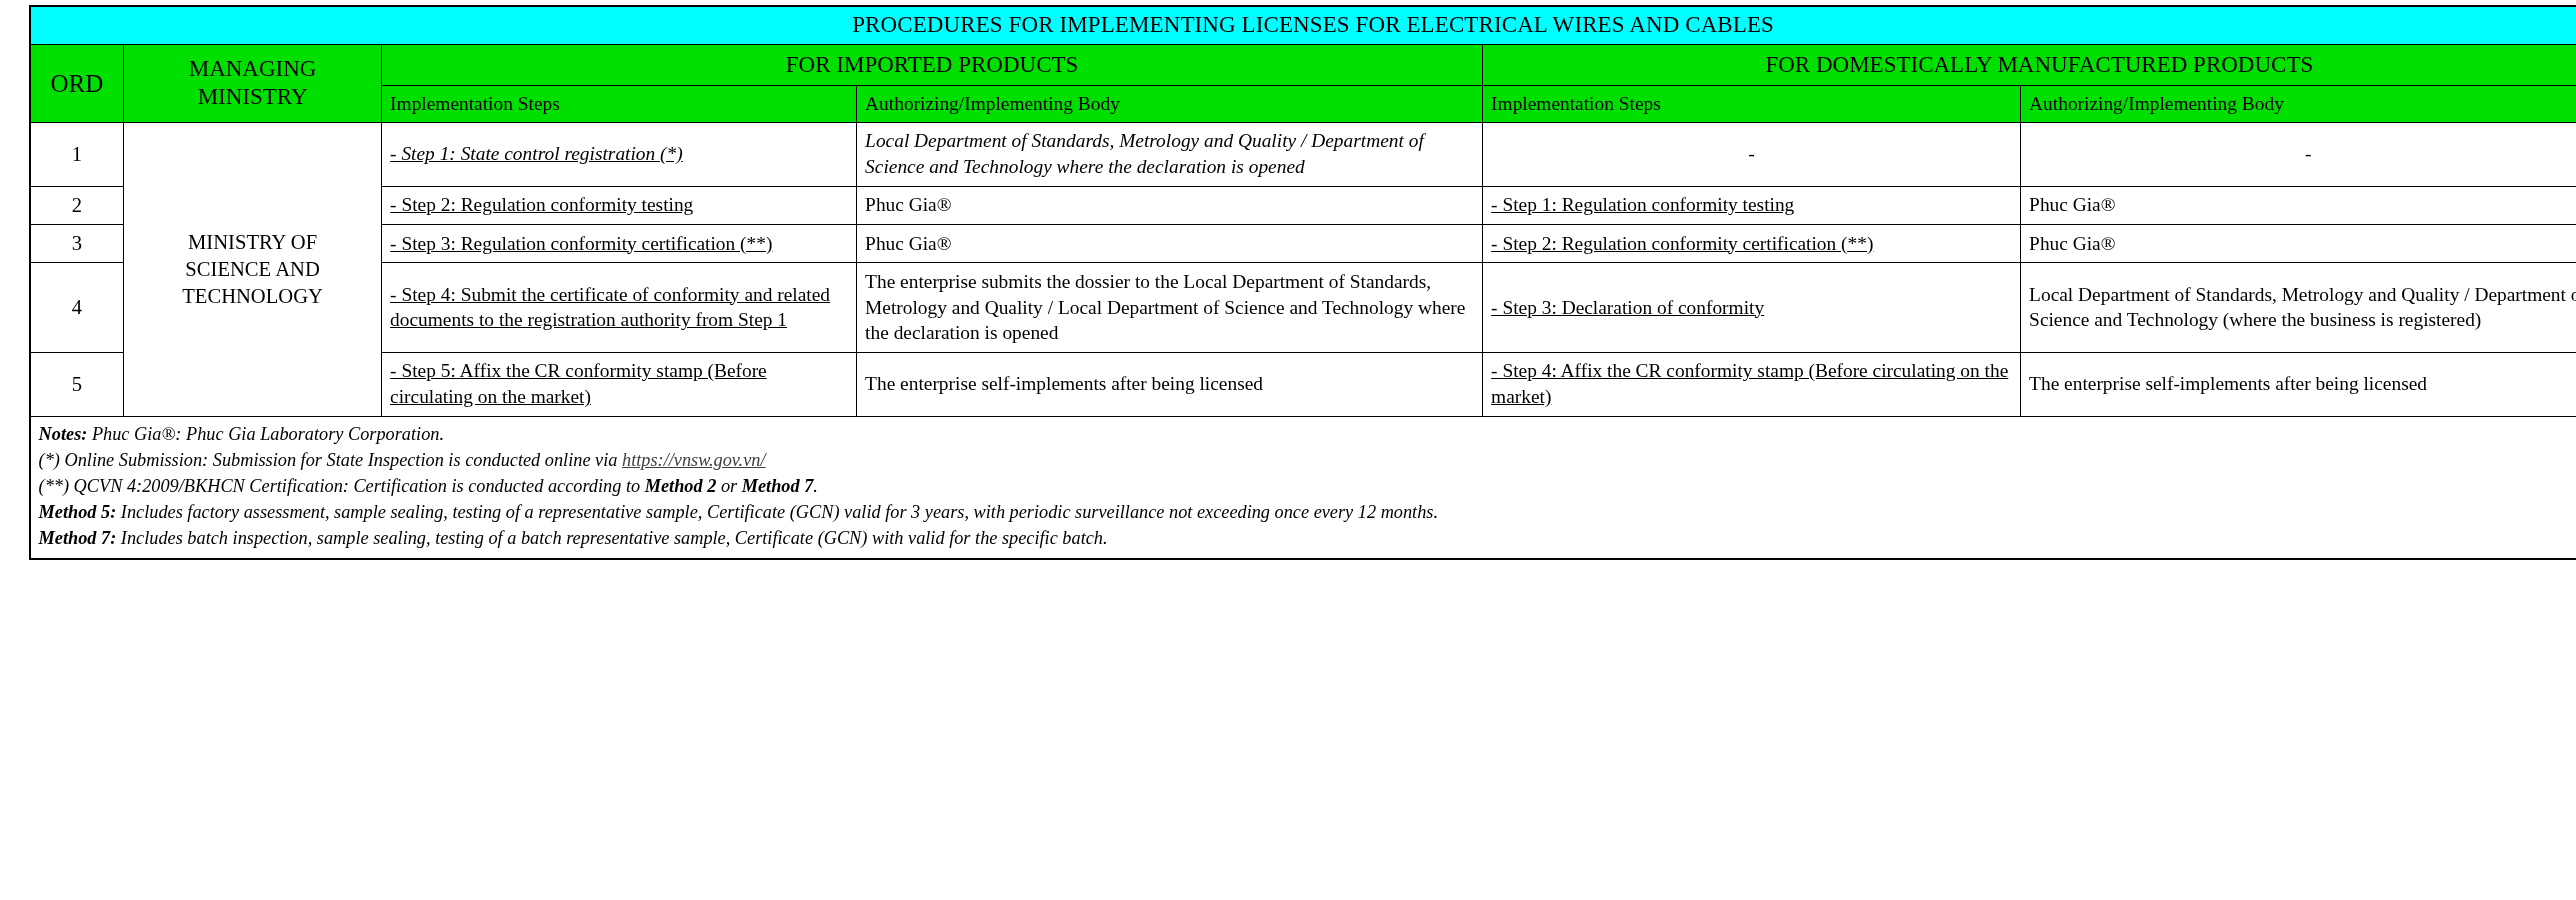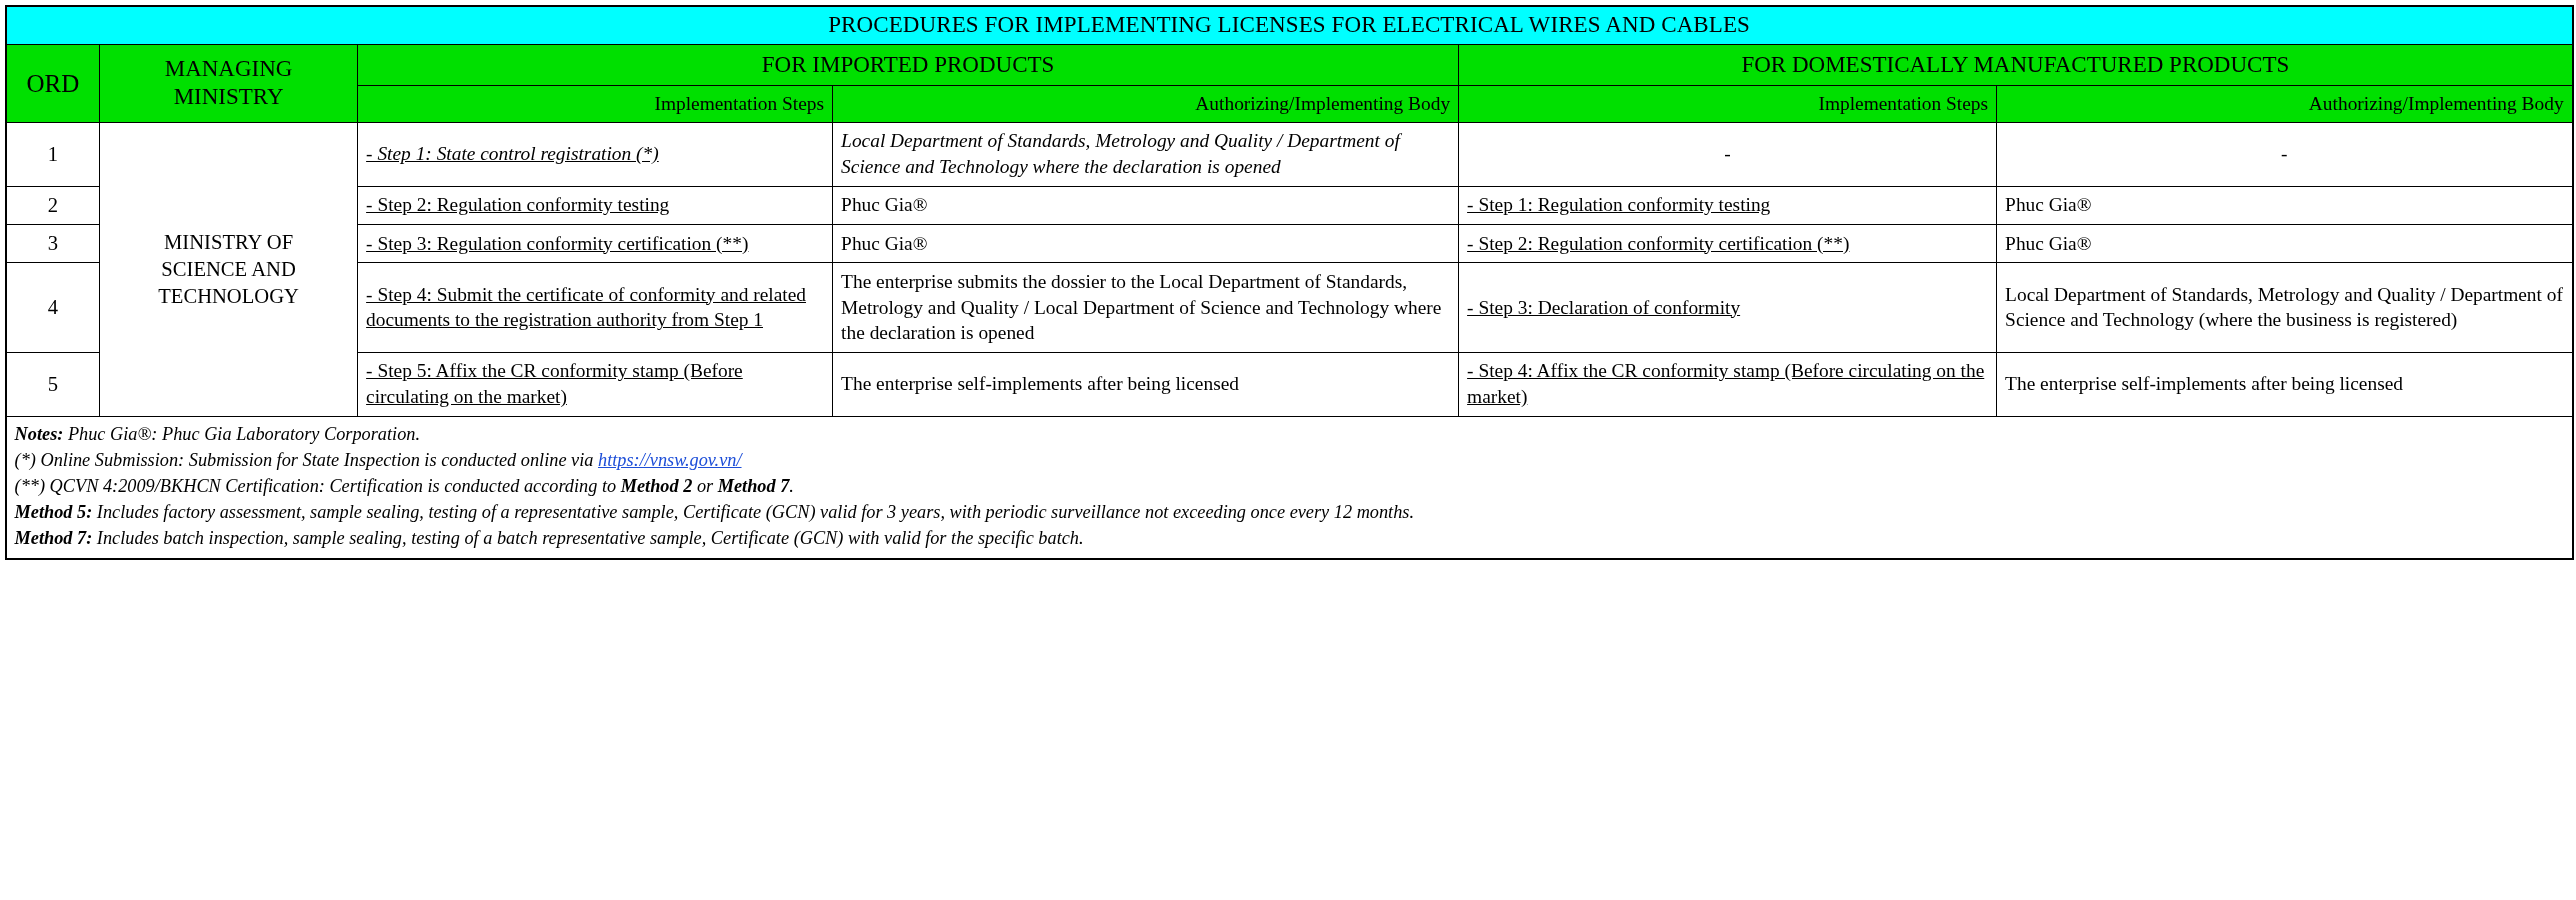--- a/index.html
+++ b/index.html
@@ -12,20 +12,21 @@
     height: 901px;
     font-family: "Liberation Serif", "DejaVu Serif", serif;
     overflow: hidden;
   }
   .page {
     position: relative;
     width: 2168px;
     height: 901px;
     box-sizing: border-box;
     padding: 4.6px 4.6px 4.6px 4.6px;
+    margin-left: 24px;
   }
   table.proc {
     width: 2567px;
     border-collapse: collapse;
     table-layout: fixed;
     border: 2.3px solid #000000;
   }
   table.proc td, table.proc th {
     border: 1.1px solid #000000;
     padding: 5.7px 8px;
@@ -46,21 +47,21 @@
   
   .hdr {
     background: #00e000;
     text-align: center;
     font-weight: bold;
     font-size: 23px;
     line-height: 1.25;
   }
   .hdr-sub {
     background: #00e000;
-    text-align: right;
+    text-align: left;
     font-weight: bold;
     font-size: 19.4px;
     line-height: 1.25;
   }
   .hdr-ord { font-size: 25px; }
   
   col.c-ord  { width: 94px; }
   col.c-min  { width: 258px; }
   col.c-imp  { width: 475px; }
   col.c-impb { width: 626px; }
@@ -98,21 +99,21 @@
   .notes-cell {
     text-align: left;
     font-size: 18.3px;
     line-height: 1.42;
     font-style: italic;
     padding: 6.9px 9.1px 8px 9.1px;
   }
   .notes-line { white-space: nowrap; }
   .notes-line b { font-weight: bold; }
   .link {
-    color: #1d4ed8;
+    color: #404040;
     text-decoration: underline;
   }
 </style>
 </head>
 <body>
 
 <div class="page">
   <table class="proc">
     <colgroup>
       <col class="c-ord">

